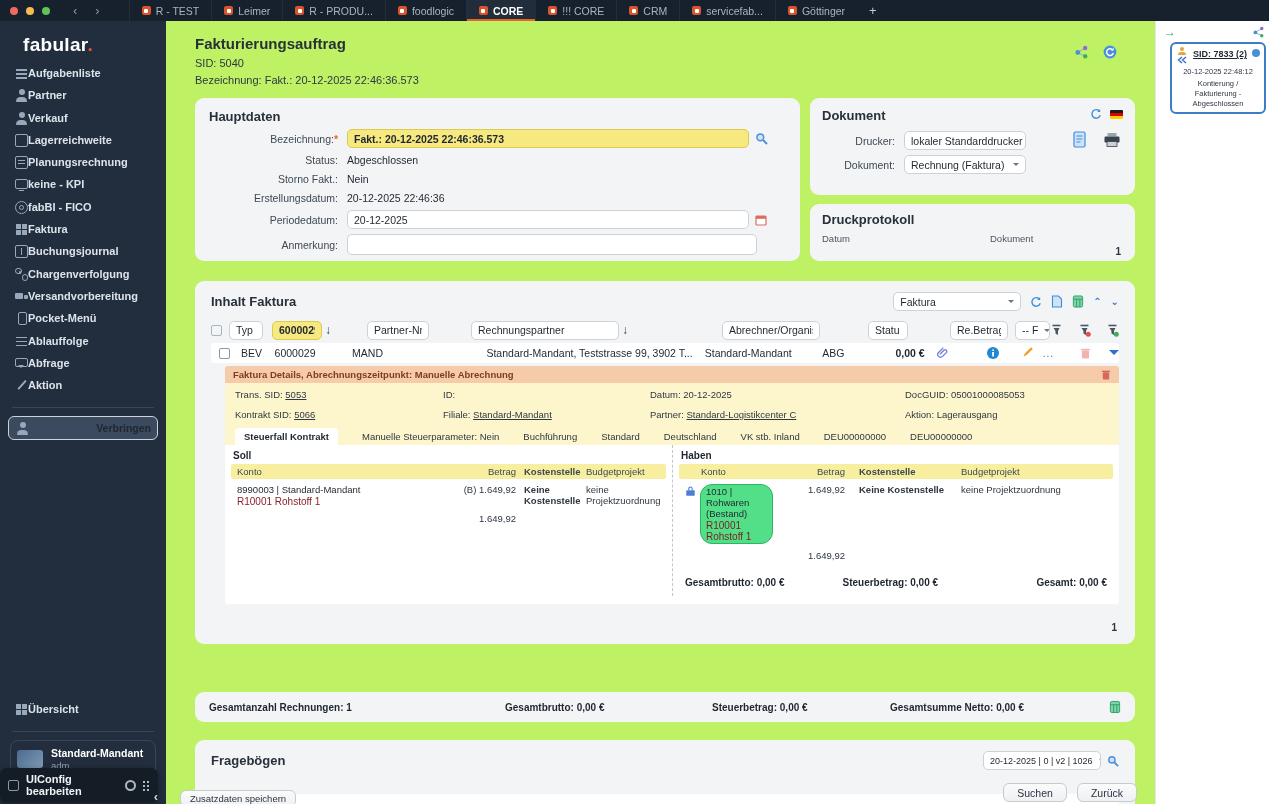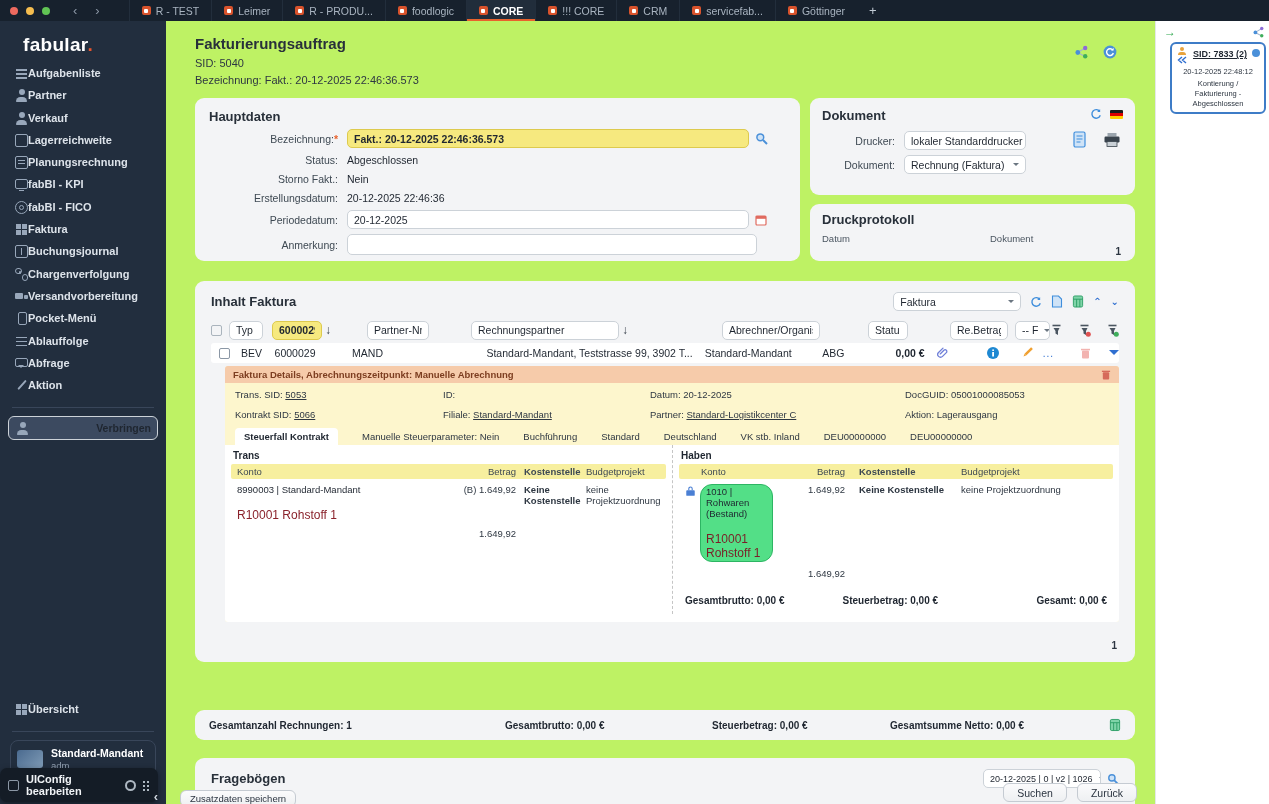--- a/index.html
+++ b/index.html
@@ -135,21 +135,21 @@
   .meta a,.lnk{color:#2e3742;text-decoration:underline;cursor:pointer;}
   .steuer{display:flex;align-items:center;gap:24px;padding:6px 10px 0 10px;font-size:9.5px;color:#2e3742;}
   .steuertab{background:#fff;border-radius:4px 4px 0 0;padding:3px 9px;font-weight:bold;color:#1f2630;}
   .tables{background:#fff;display:flex;margin-top:0;padding-bottom:8px;}
   .half{width:50%;padding:3px 6px 0 6px;}
   .half.hb{border-left:1px dashed #c5c5c5;}
   .ttl{font-size:10px;font-weight:bold;color:#1f2630;padding:2px 2px 3px 2px;}
   .yhead{display:flex;background:#f7ef9f;font-size:9.5px;color:#3e4953;padding:2px 6px;border-radius:2px;}
   .tbody{display:flex;font-size:9.5px;color:#2e3742;padding:5px 6px 0 6px;}
   .konto-main{font-size:9.5px;color:#1f2630;}
-  .konto-sub{font-size:12px;color:#8a222b;margin-top:13px;}
+  .konto-sub{font-size:10px;color:#8a222b;margin-top:1px;}
   .c-konto{flex:1;min-width:0;}
   .c-bet{width:80px;text-align:right;flex:none;}
   .c-kos{width:66px;flex:none;padding-left:8px;font-weight:bold;}
   .c-bud{width:78px;flex:none;padding-left:4px;}
   .hb .c-bet{width:72px;}
   .hb .c-kos{width:112px;padding-left:14px;}
   .hb .c-bud{width:150px;flex:none;}
   .sumrow{display:flex;font-size:9.5px;color:#2e3742;padding:6px 6px 0 6px;}
   .greenbox{background:#53df87;border:1px solid #2db563;border-radius:12px;padding:1px 5px;display:inline-block;}
   .greenbox .konto-sub{color:#7a1f27;}
@@ -261,21 +261,21 @@
           <div class="nav-item">
             <span class="ic ic-box"></span>
             <span class="lbl">Lagerreichweite</span>
           </div>
           <div class="nav-item">
             <span class="ic ic-doc"></span>
             <span class="lbl">Planungsrechnung</span>
           </div>
           <div class="nav-item">
             <span class="ic ic-screen"></span>
-            <span class="lbl">fabBI - KPI</span>
+            <span class="lbl">keine - KPI</span>
           </div>
           <div class="nav-item">
             <span class="ic ic-coin"></span>
             <span class="lbl">fabBI - FICO</span>
           </div>
           <div class="nav-item">
             <span class="ic ic-grid"></span>
             <span class="lbl">Faktura</span>
           </div>
           <div class="nav-item">
@@ -589,21 +589,21 @@
                 <span>Standard</span>
                 <span>Deutschland</span>
                 <span>VK stb. Inland</span>
                 <span>DEU00000000</span>
                 <span>DEU00000000</span>
               </span>
           </div>
           <div class="tables">
 
             <div class="half">
-              <div class="ttl">Trans</div>
+              <div class="ttl">Soll</div>
               <div class="yhead">
                   <span class="c-konto">Konto</span>
                   <span class="c-bet">Betrag</span>
                   <span class="c-kos">Kostenstelle</span>
                   <span class="c-bud">Budgetprojekt</span>
                 </div>
               <div class="tbody">
                 <span class="c-konto">
                     <div class="konto-main">8990003 | Standard-Mandant</div>
                     <div class="konto-sub">R10001 Rohstoff 1</div>

